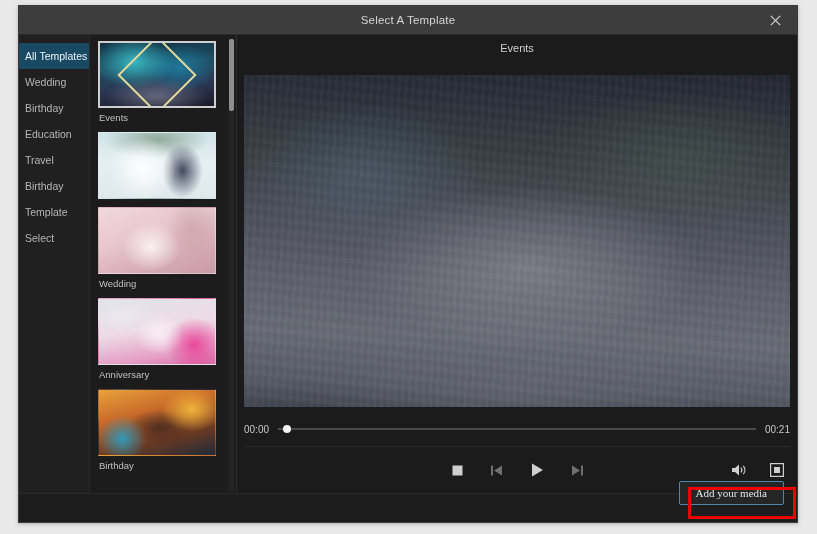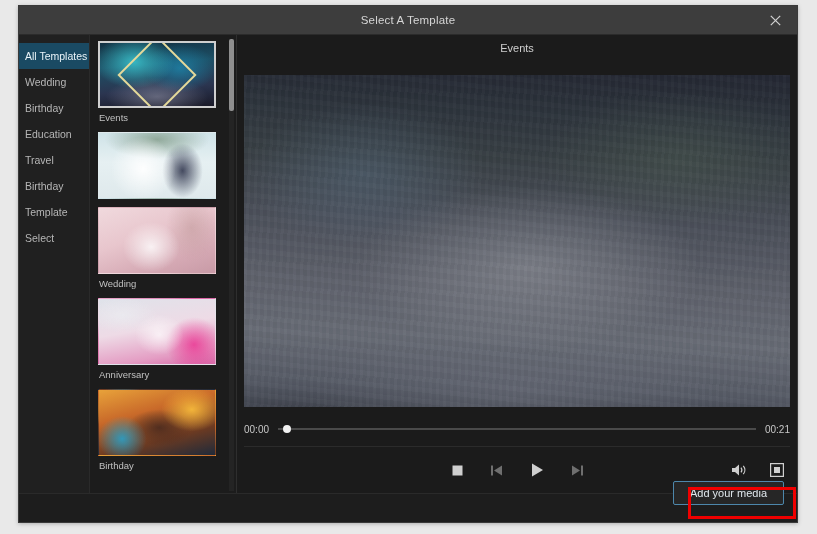--- a/index.html
+++ b/index.html
@@ -340,20 +340,21 @@
 
   
   .footer {
     position: absolute;
     left: 0; bottom: 0;
     width: 100%;
     height: 29px;
     background: #1d1d1d;
     border-top: 1px solid #2a2a2a;
     box-sizing: border-box;
+    font-family: Liberation Serif, serif;
   }
   .add-media-wrap {
     position: absolute;
     right: 13px;
     top: -13px;
   }
   .add-media-btn {
     display: inline-block;
     padding: 5px 16px;
     background: #262626;

